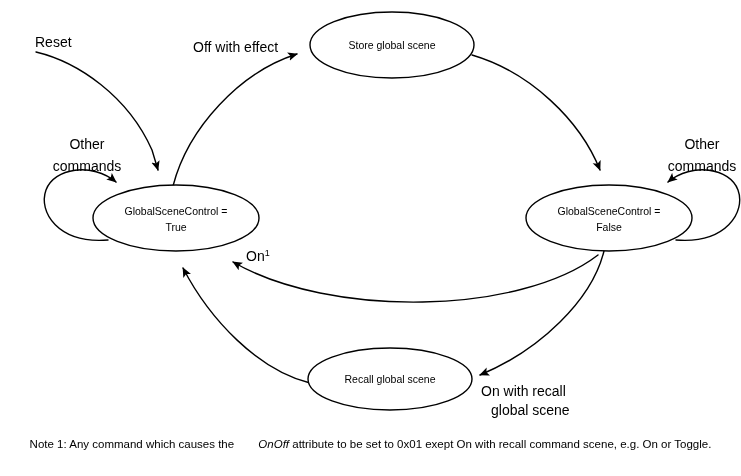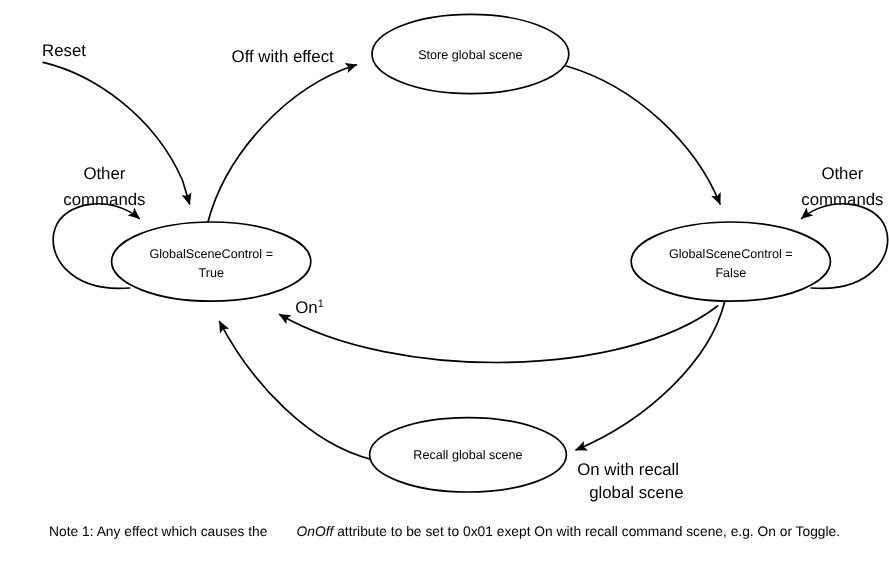--- a/index.html
+++ b/index.html
@@ -140,15 +140,15 @@
 
     <text class="edge-label start" x="246" y="261">
       <tspan>On</tspan><tspan class="sup-label" dy="-5">1</tspan>
     </text>
 
     <text class="edge-label start" x="481" y="396">On with recall</text>
     <text class="edge-label start" x="491" y="415">global scene</text>
 
   </svg>
 
-  <div class="footnote"><span>Note 1: Any effect which causes the </span><em>OnOff</em><span> attribute to be set to 0x01 exept On with recall command scene, e.g. On or Toggle.</span></div>
+  <div class="footnote"><span>Note 1: Any command which causes the </span><em>OnOff</em><span> attribute to be set to 0x01 exept On with recall command scene, e.g. On or Toggle.</span></div>
 
 </div>
 
 </body></html>

